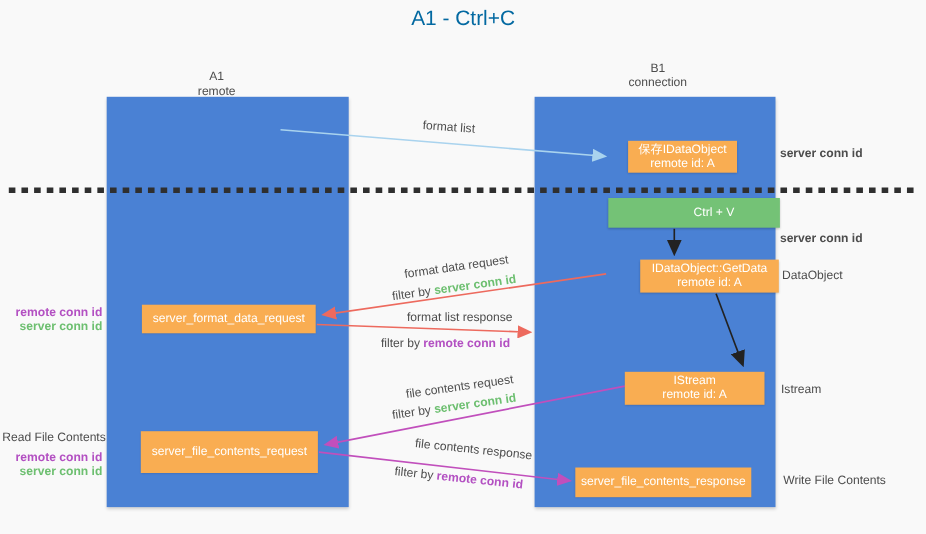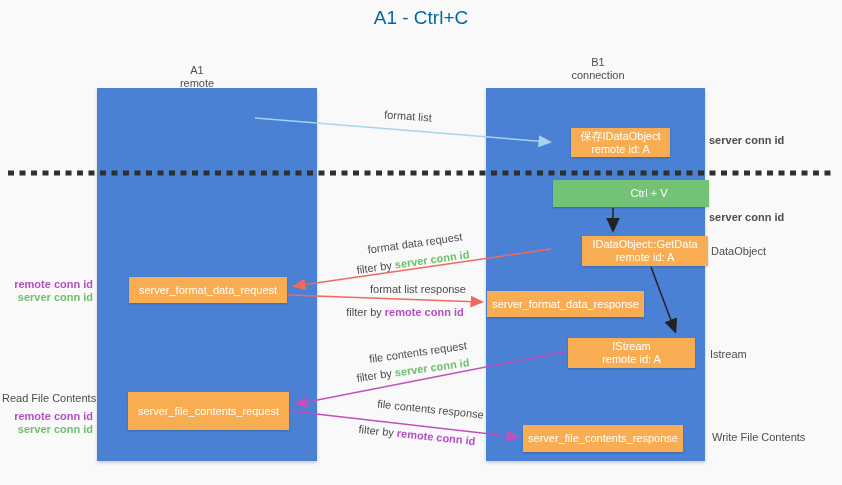--- a/index.html
+++ b/index.html
@@ -116,23 +116,20 @@
 
   <div class="node orange" style="left:551px;top:236px;width:126px;height:30px;margin-left:31px;">
     <span>IDataObject::GetData</span>
     <span>remote id: A</span>
   </div>
 
   <div class="node orange" style="left:129px;top:277px;width:158px;height:26px;">
     <span>server_format_data_request</span>
   </div>
 
-  <div class="node orange" style="left:487px;top:291px;width:157px;height:26px;">
-    <span>server_format_data_response</span>
-  </div>
 
   <div class="node orange" style="left:568px;top:338px;width:127px;height:30px;">
     <span>IStream</span>
     <span>remote id: A</span>
   </div>
 
   <div class="node orange" style="left:128px;top:392px;width:161px;height:38px;">
     <span>server_file_contents_request</span>
   </div>
 

